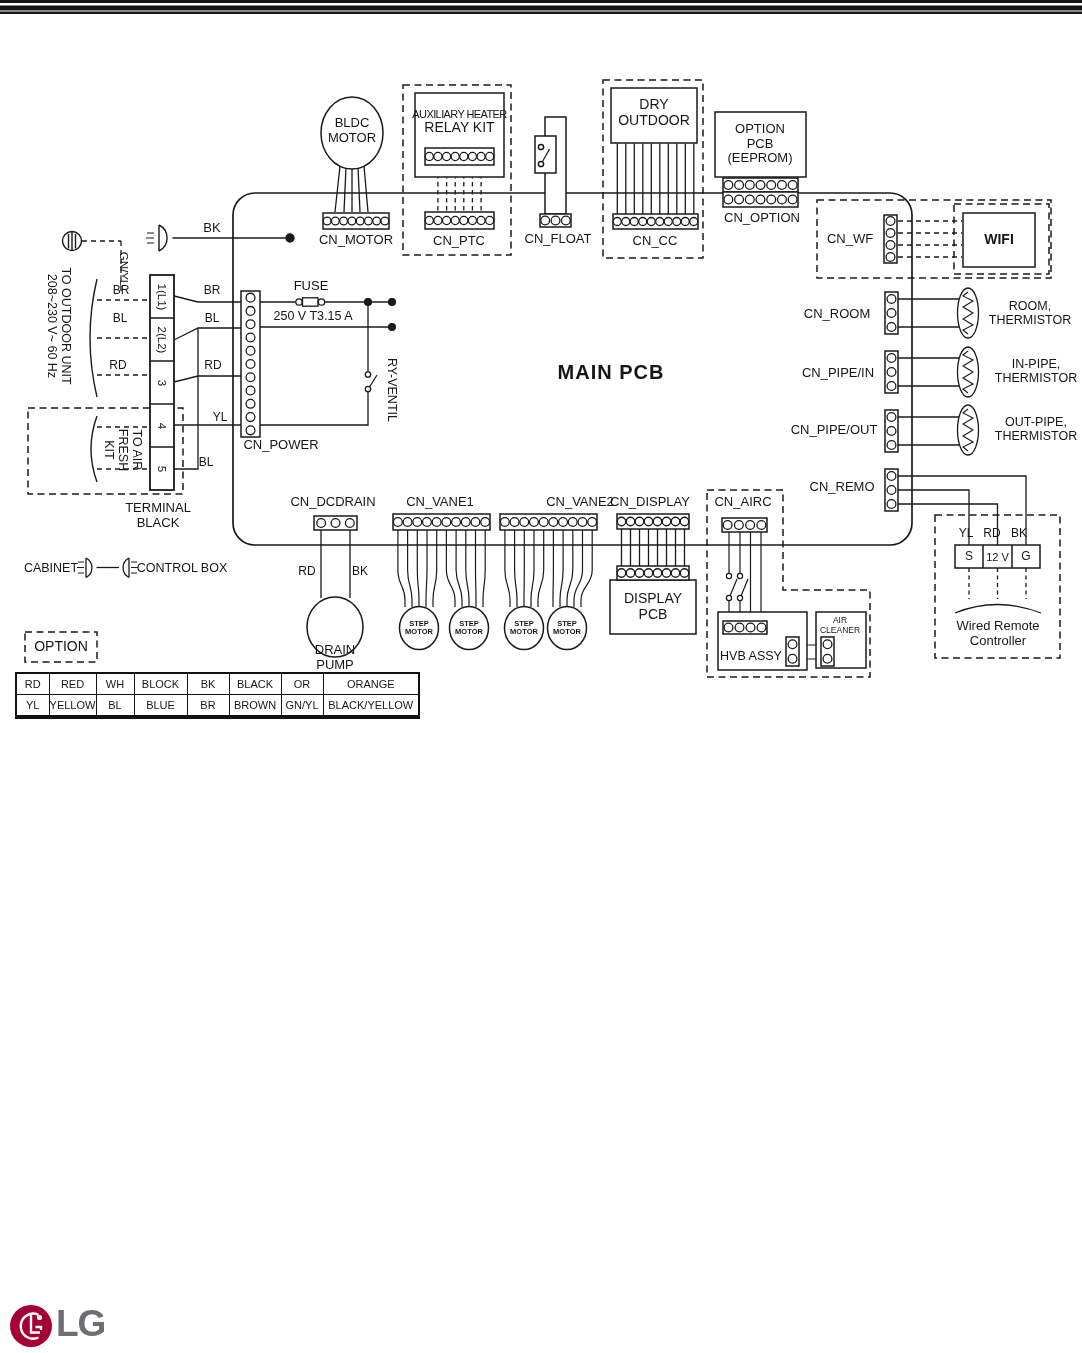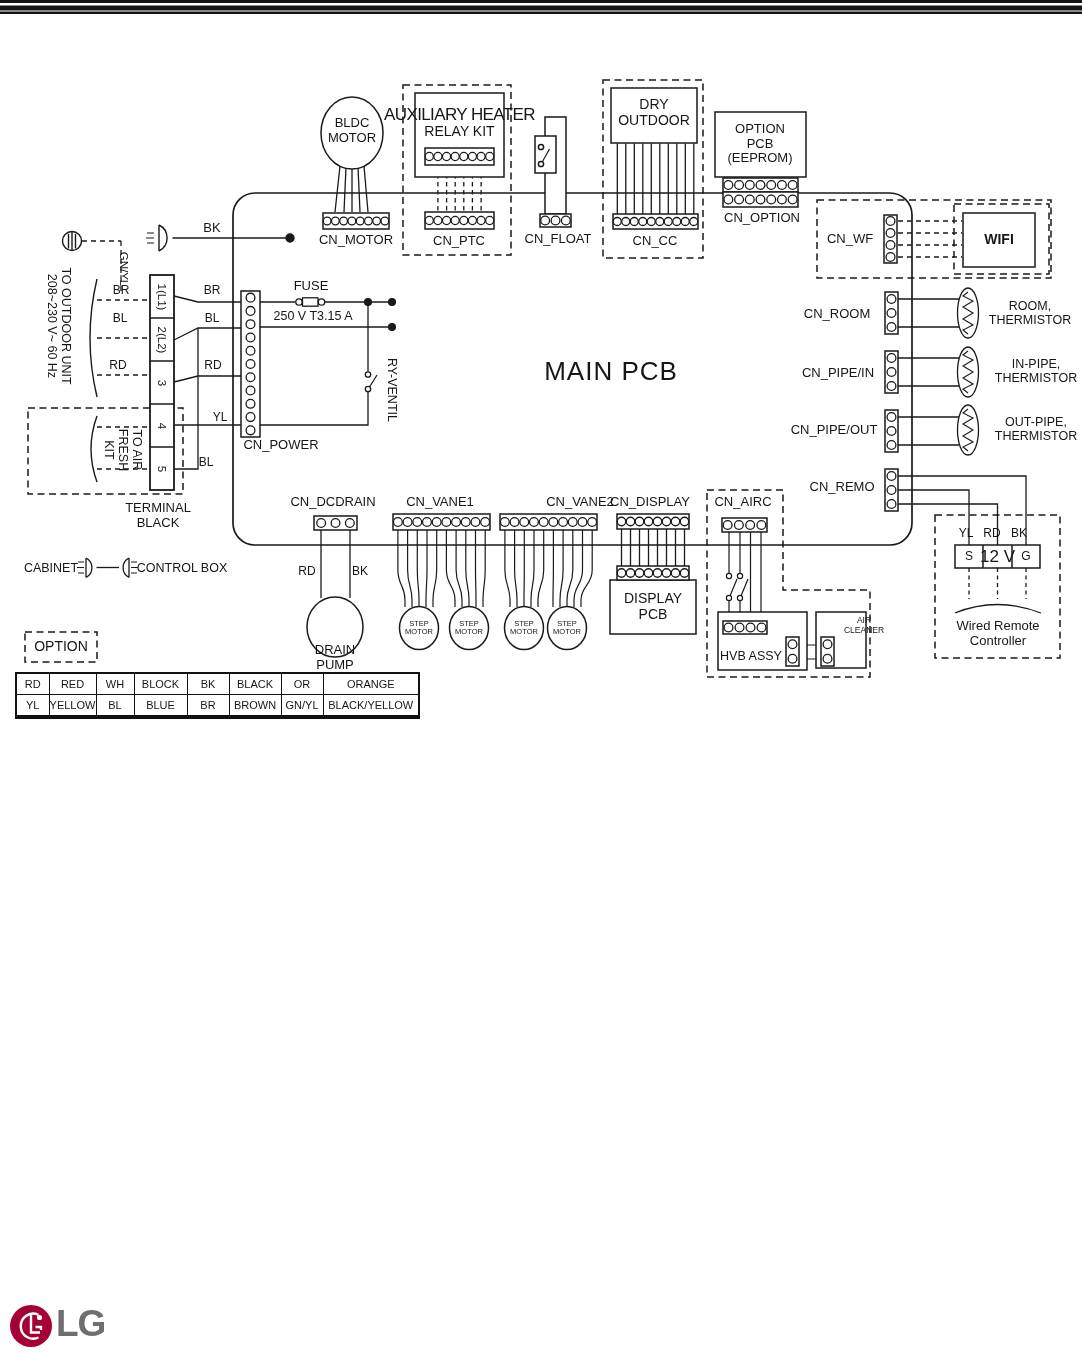--- a/index.html
+++ b/index.html
@@ -2,28 +2,28 @@
 <html><head>
 <meta charset="utf-8">
 <style>
   html,body{margin:0;padding:0;background:#fff;}
   #stage{position:relative;width:1082px;height:1353px;background:#fff;overflow:hidden;
          font-family:"Liberation Sans", sans-serif;color:#161616;}
   svg{position:absolute;left:0;top:0;}
   .lbl{position:absolute;transform:translate(-50%,-50%);font-size:13px;line-height:1.12;
        text-align:center;white-space:nowrap;color:#161616;}
   .rot{transform:translate(-50%,-50%) rotate(90deg);}
-  .s8{font-size:7.5px;}
-  .s9{font-size:8.5px;margin-left:24px;}
-  .s11{font-size:17px;}
+  .s8{font-size:7.5px;font-weight:bold;}
+  .s9{font-size:8.5px;}
+  .s11{font-size:11px;}
   .s115{font-size:11.5px;}
   .s12{font-size:12px;}
   .s125{font-size:12.5px;}
   .s14{font-size:14px;}
-  .s26{font-size:26px;letter-spacing:1px;}
+  .s26{font-size:20px;letter-spacing:1px;font-weight:bold;}
   .bold{font-weight:bold;}
   .condensed{letter-spacing:-0.6px;}
   #colortable{position:absolute;left:15px;top:672px;border-collapse:collapse;}
   #colortable td{border:1.5px solid #111;font-size:11px;text-align:center;padding:0;height:20px;}
   #colortable{border:2px solid #111;border-bottom:4.5px solid #111;}
   #lgtext{position:absolute;left:56px;top:1303px;font-size:37px;font-weight:bold;color:#6d6e71;letter-spacing:-1px;}
 </style>
 </head>
 <body>
 

